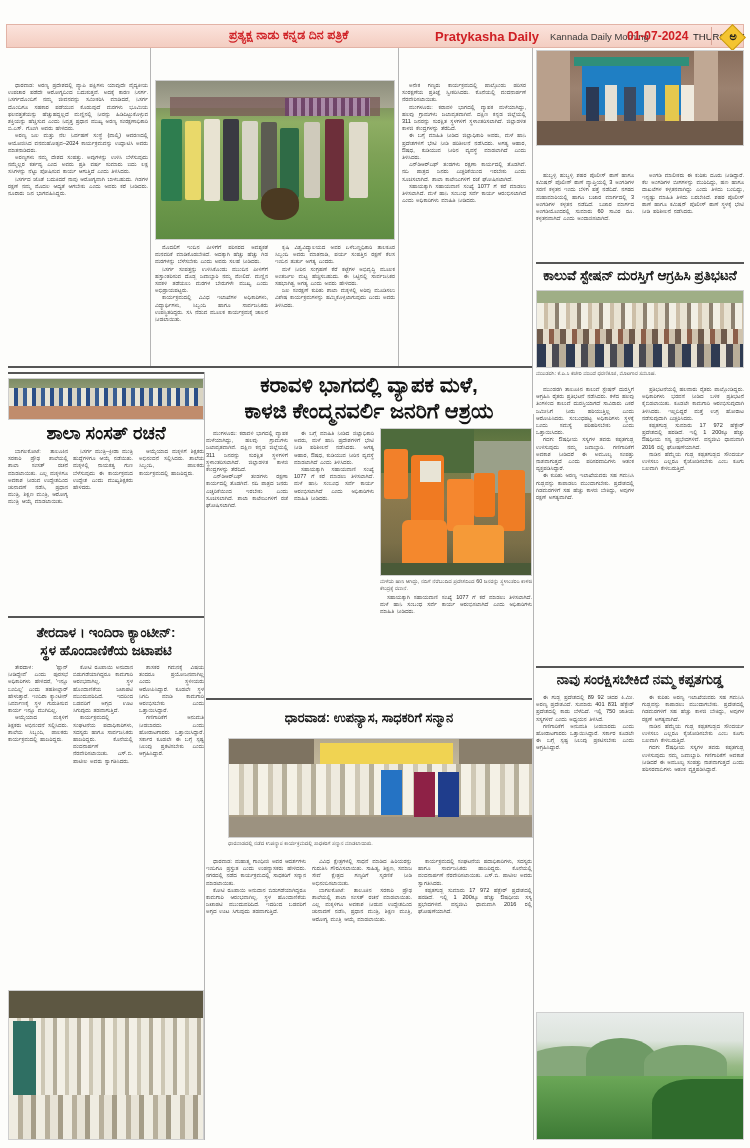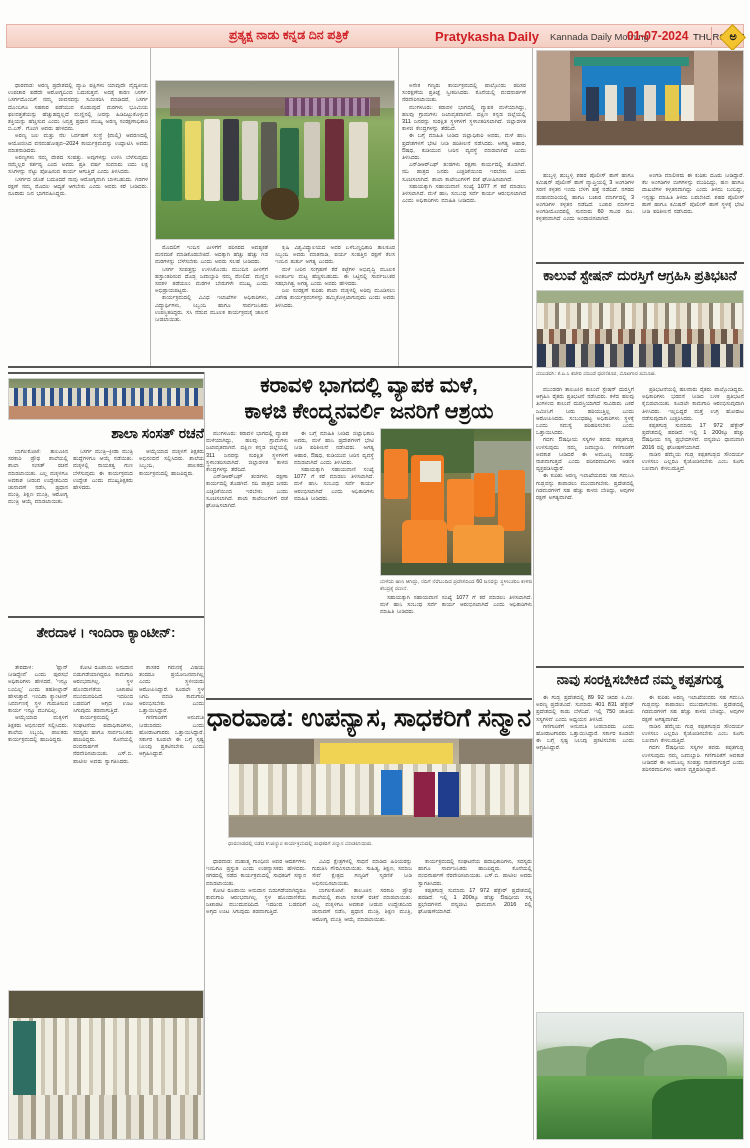--- a/index.html
+++ b/index.html
@@ -65,23 +65,23 @@
     position:absolute;left:8px;top:48px;width:524px;
     font-size:27px;line-height:30px;font-weight:bold;color:#d2181f;
     letter-spacing:-.2px;white-space:nowrap;
   }
   .hl{
     font-weight:bold;color:#141414;text-align:center;
   }
   .hl-a{position:absolute;left:536px;top:150px;width:208px;font-size:14.5px;line-height:17px;}
   .hl-b{position:absolute;left:536px;top:268px;width:208px;font-size:13.5px;line-height:16px;}
   .hl-c{position:absolute;left:206px;top:372px;width:326px;font-size:21px;line-height:26px;}
-  .hl-d{position:absolute;left:8px;top:422px;width:196px;font-size:14px;line-height:22px;text-align:right;}
+  .hl-d{position:absolute;left:8px;top:422px;width:196px;font-size:18px;line-height:22px;}
   .hl-e{position:absolute;left:8px;top:624px;width:196px;font-size:13.5px;line-height:18px;}
-  .hl-f{position:absolute;left:206px;top:706px;width:326px;font-size:25px;line-height:23px;}
+  .hl-f{position:absolute;left:206px;top:706px;width:326px;font-size:13px;line-height:23px;}
   .hl-g{position:absolute;left:536px;top:672px;width:208px;font-size:13.5px;line-height:16px;}
 
   
   .rule{position:absolute;background:#8e8e8e;height:1px;}
   .rule.thick{height:2px;background:#555;}
   .vrule{position:absolute;width:1px;background:#b5b5b5;}
 
   
   .photo{position:absolute;overflow:hidden;border:1px solid #cfcfcf;box-sizing:border-box;}
   .cap{position:absolute;font-size:5.4px;line-height:6.6px;color:#3c3c3c;text-align:justify;}
@@ -304,20 +304,21 @@
   </div>
   <div class="col" style="left:139px;top:448px;width:65px;height:160px;">
     <div class="txt">
         <span class="ind">ಆಯ್ಕೆಯಾದ ಮಕ್ಕಳಿಗೆ ಶಿಕ್ಷಕರು ಅಭಿನಂದನೆ ಸಲ್ಲಿಸಿದರು. ಶಾಲೆಯ ಸಿಬ್ಬಂದಿ, ಪಾಲಕರು ಕಾರ್ಯಕ್ರಮದಲ್ಲಿ ಹಾಜರಿದ್ದರು.</span>
       </div>
   </div>
   <div class="rule thick" style="left:8px;top:616px;width:196px;"></div>
 
   <div class="hl hl-e">
     <div>ತೇರದಾಳ । ಇಂದಿರಾ ಕ್ಯಾಂಟೀನ್:</div>
+    <div>ಸ್ಥಳ ಹೊಂದಾಣಿಕೆಯ ಜಟಾಪಟಿ</div>
   </div>
   <div class="col" style="left:8px;top:664px;width:60px;height:290px;">
     <div class="txt">
         <span class="ind">ತೇರದಾಳ: 'ಪ್ಲಾನ್ ನೀಡಿದ್ದೇವೆ' ಎಂದು ಪುರಸಭೆ ಅಧಿಕಾರಿಗಳು ಹೇಳಿದರೆ, 'ಇನ್ನೂ ಬಂದಿಲ್ಲ' ಎಂದು ತಹಶೀಲ್ದಾರ್ ಹೇಳುತ್ತಾರೆ. ಇಂದಿರಾ ಕ್ಯಾಂಟೀನ್ ನಿರ್ಮಾಣಕ್ಕೆ ಸ್ಥಳ ಗುರುತಿಸುವ ಕಾರ್ಯ ಇನ್ನೂ ಮುಗಿದಿಲ್ಲ.</span>
       <span class="ind">ಆಯ್ಕೆಯಾದ ಮಕ್ಕಳಿಗೆ ಶಿಕ್ಷಕರು ಅಭಿನಂದನೆ ಸಲ್ಲಿಸಿದರು. ಶಾಲೆಯ ಸಿಬ್ಬಂದಿ, ಪಾಲಕರು ಕಾರ್ಯಕ್ರಮದಲ್ಲಿ ಹಾಜರಿದ್ದರು.</span>
       </div>
   </div>
   <div class="col" style="left:73px;top:664px;width:60px;height:290px;">
     <div class="txt">
         <span class="ind">ಕೋಟಿ ರೂಪಾಯಿ ಅನುದಾನ ಬಿಡುಗಡೆಯಾಗಿದ್ದರೂ ಕಾಮಗಾರಿ ಆರಂಭವಾಗಿಲ್ಲ. ಸ್ಥಳ ಹೊಂದಾಣಿಕೆಯ ಜಟಾಪಟಿ ಮುಂದುವರಿದಿದೆ. ಇದರಿಂದ ಬಡವರಿಗೆ ಅಗ್ಗದ ಊಟ ಸಿಗುವುದು ತಡವಾಗುತ್ತಿದೆ.</span>

